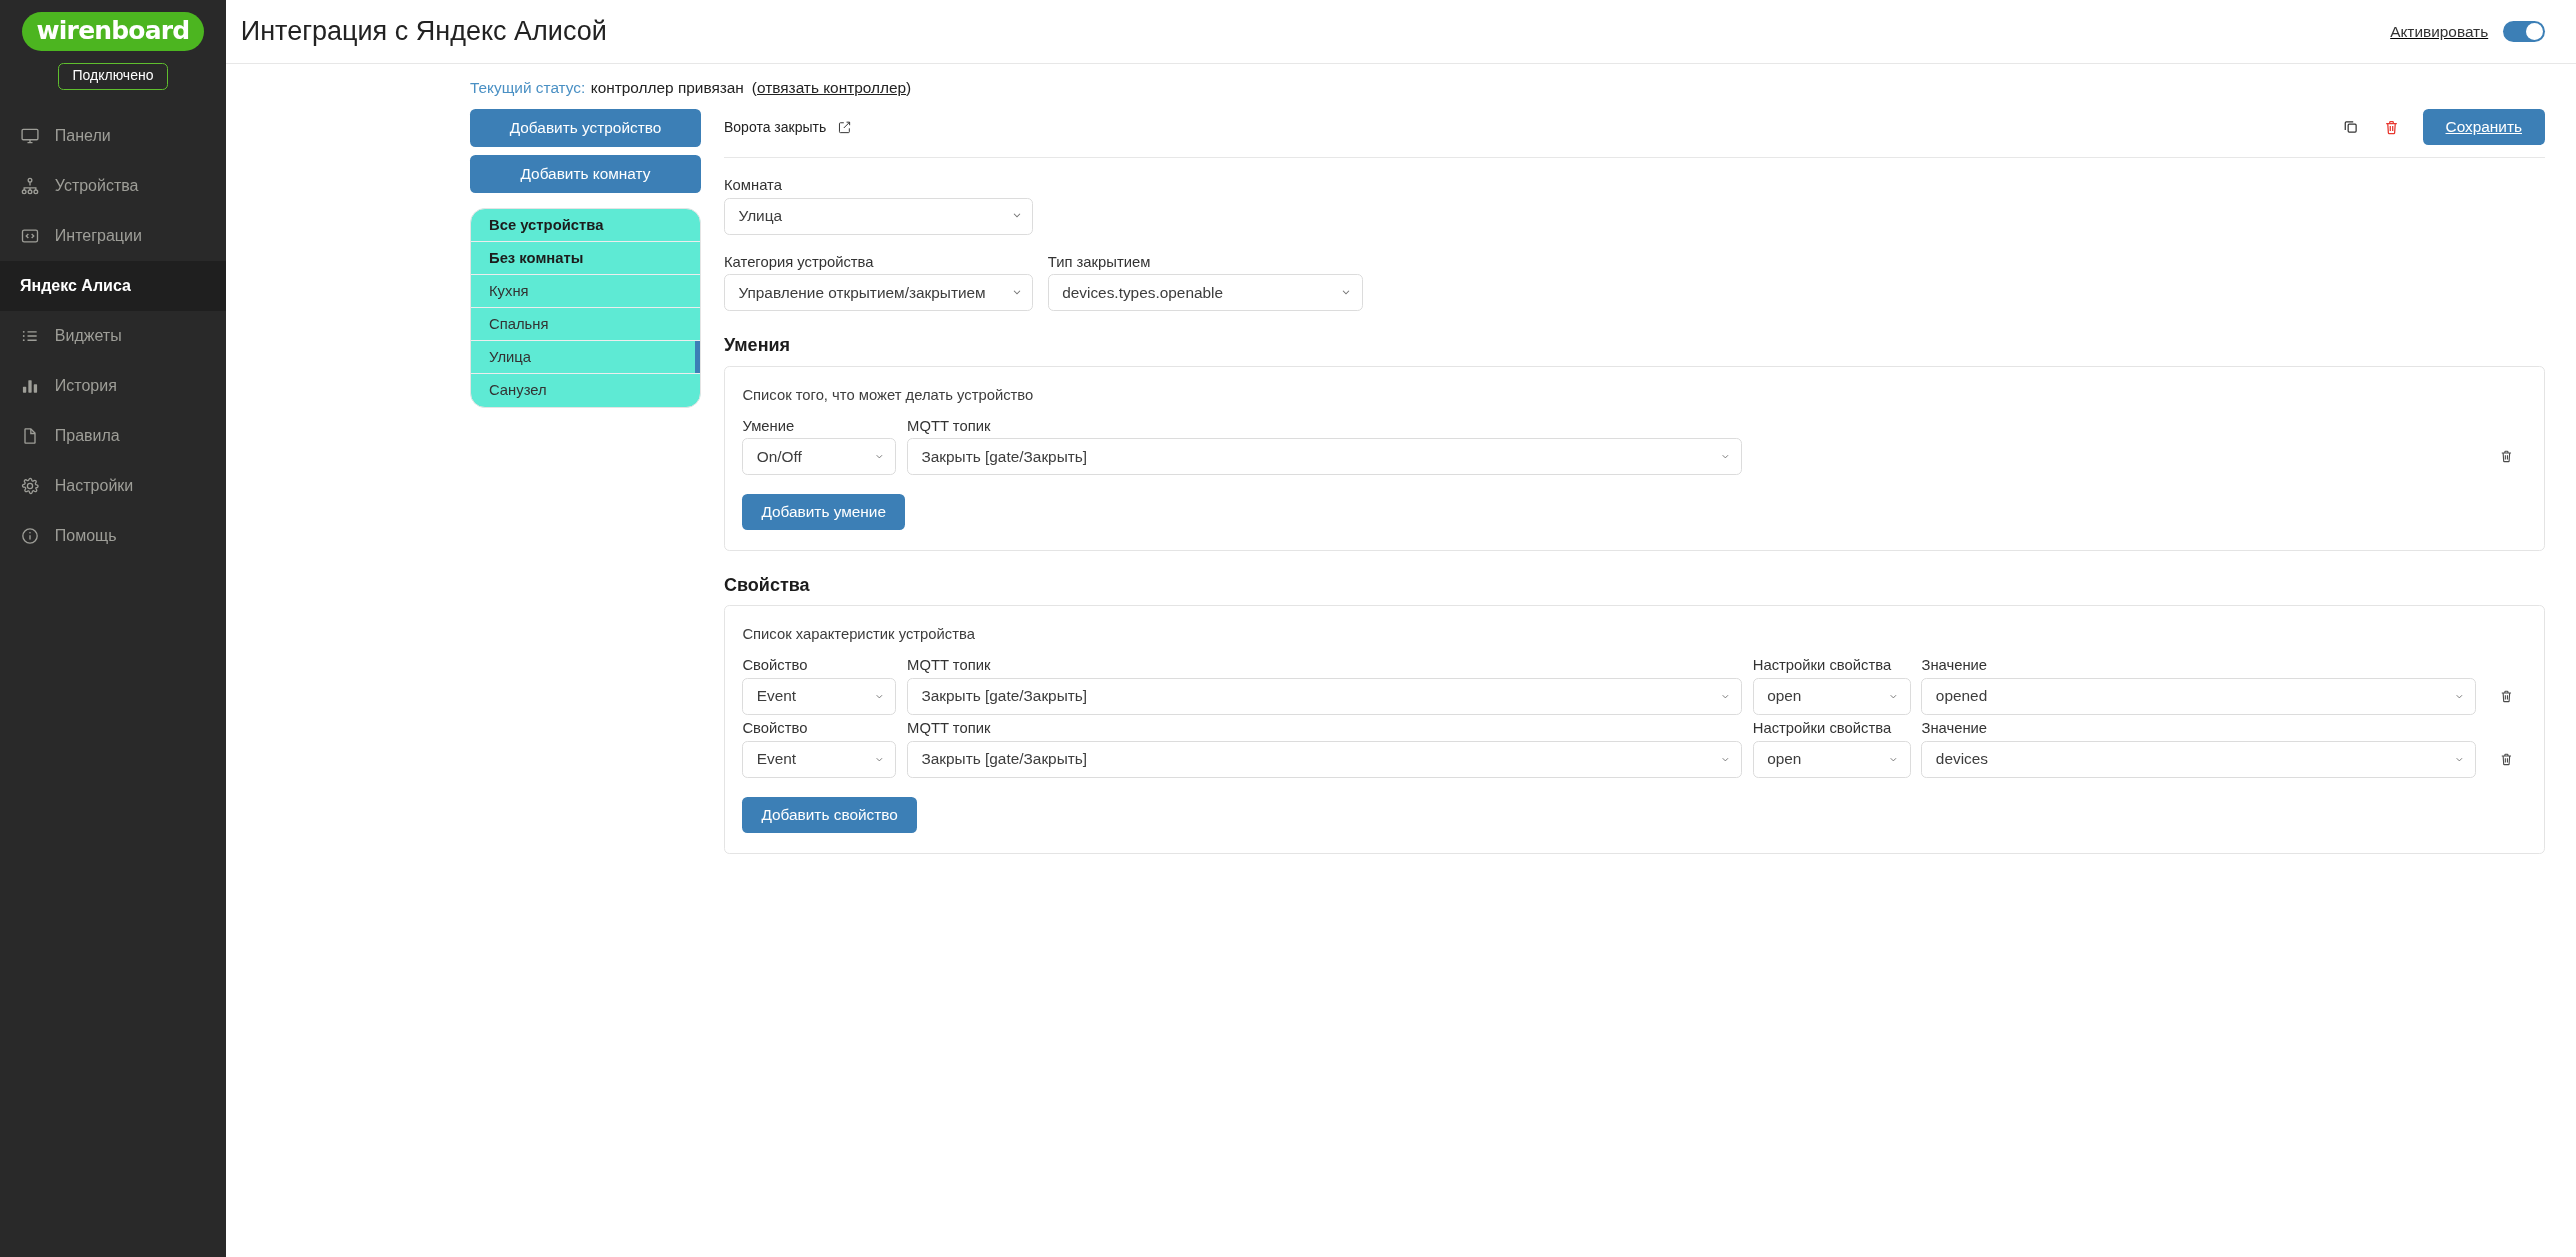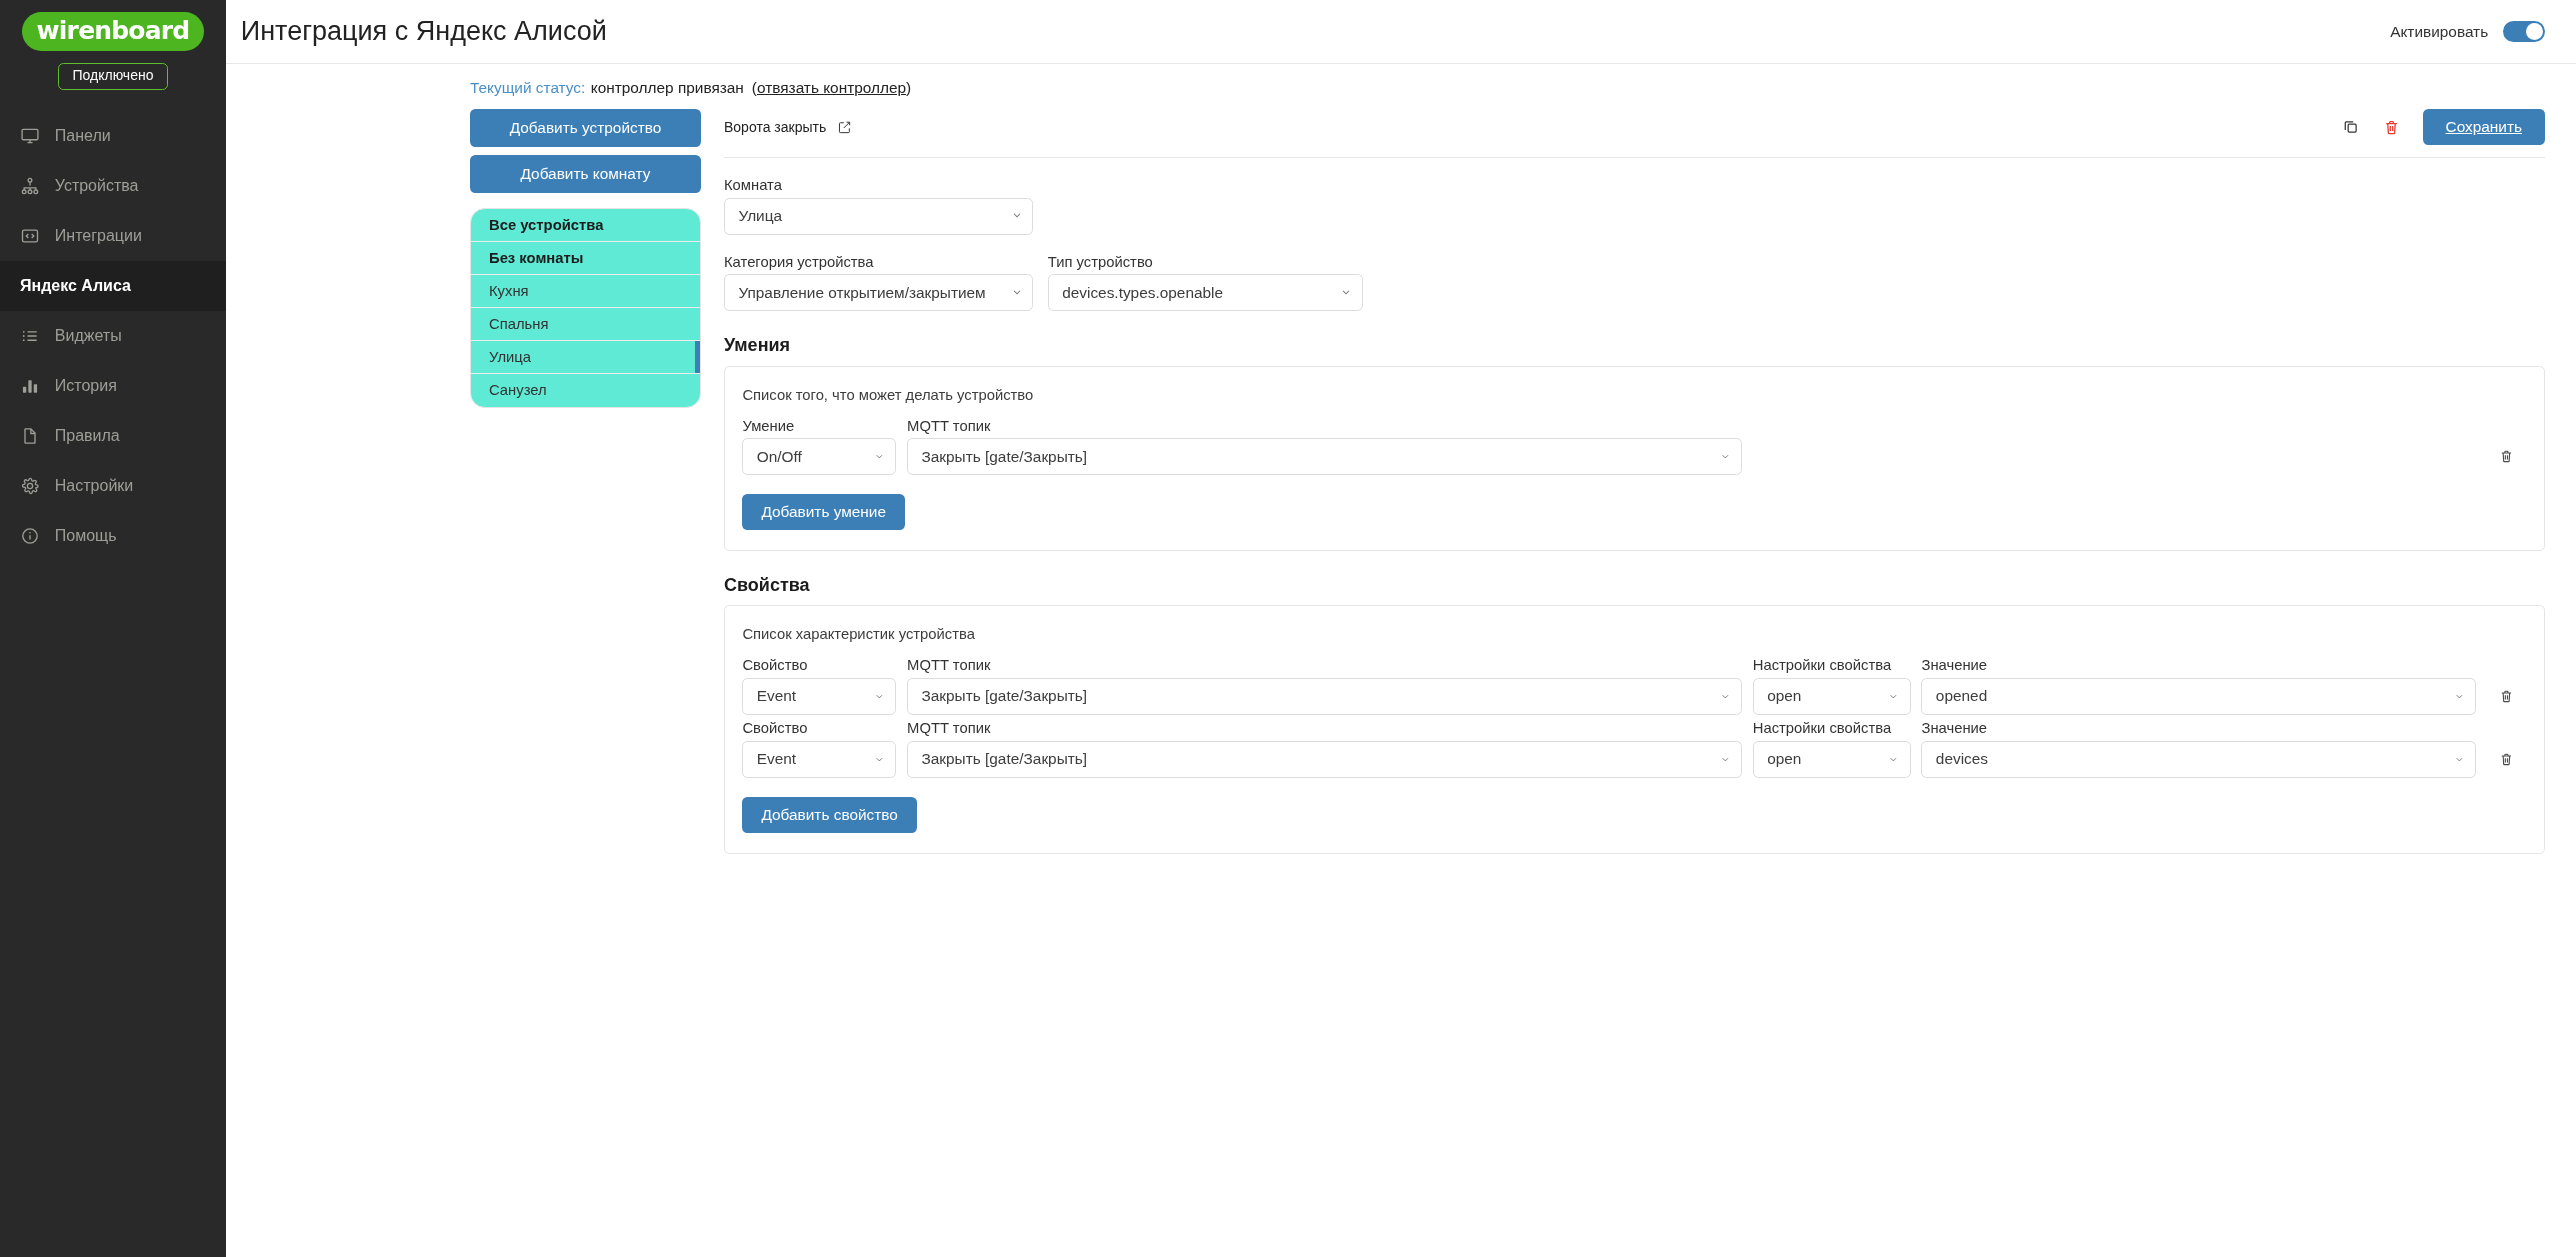--- a/index.html
+++ b/index.html
@@ -67,21 +67,21 @@
   
   .main { flex: 1; height: 1258px; background: #ffffff; position: relative; }
 
   .topbar {
     height: 64px;
     display: flex; align-items: center;
     padding: 0 31px 0 14.8px;
     border-bottom: 0.7px solid #e7e7e7;
   }
   .page-title { font-size: 27px; color: #222222; font-weight: normal; }
-  .topbar-right { margin-left: auto; display: flex; align-items: center; gap: 14.8px; }
+  .topbar-right { margin-left: auto; display: flex; align-items: center; gap: 14.8px; text-decoration: underline; }
   .activate-label { font-size: 15.4px; color: #333333; }
   .toggle {
     width: 42px; height: 21.5px; border-radius: 10.7px;
     background: #3C7FB6; position: relative; cursor: pointer;
   }
   .toggle .knob {
     position: absolute; top: 2px; right: 2px;
     width: 17.4px; height: 17.4px; border-radius: 50%;
     background: #ffffff;
   }
@@ -391,21 +391,21 @@
             <div class="select w-cat">
               <span class="sel-val">Управление открытием/закрытием</span>
               <span class="chev">
                 <svg width="12" height="12" viewBox="0 0 24 24" fill="none" stroke="#444" stroke-width="2.1">
                     <path d="M6 9.5 12 15.5 18 9.5"></path>
                   </svg>
               </span>
             </div>
           </div>
           <div class="fg">
-            <label class="field-label">Тип устройство</label>
+            <label class="field-label">Тип закрытием</label>
             <div class="select w-type">
               <span class="sel-val">devices.types.openable</span>
               <span class="chev">
                 <svg width="12" height="12" viewBox="0 0 24 24" fill="none" stroke="#444" stroke-width="2.1">
                     <path d="M6 9.5 12 15.5 18 9.5"></path>
                   </svg>
               </span>
             </div>
           </div>
         </div>

